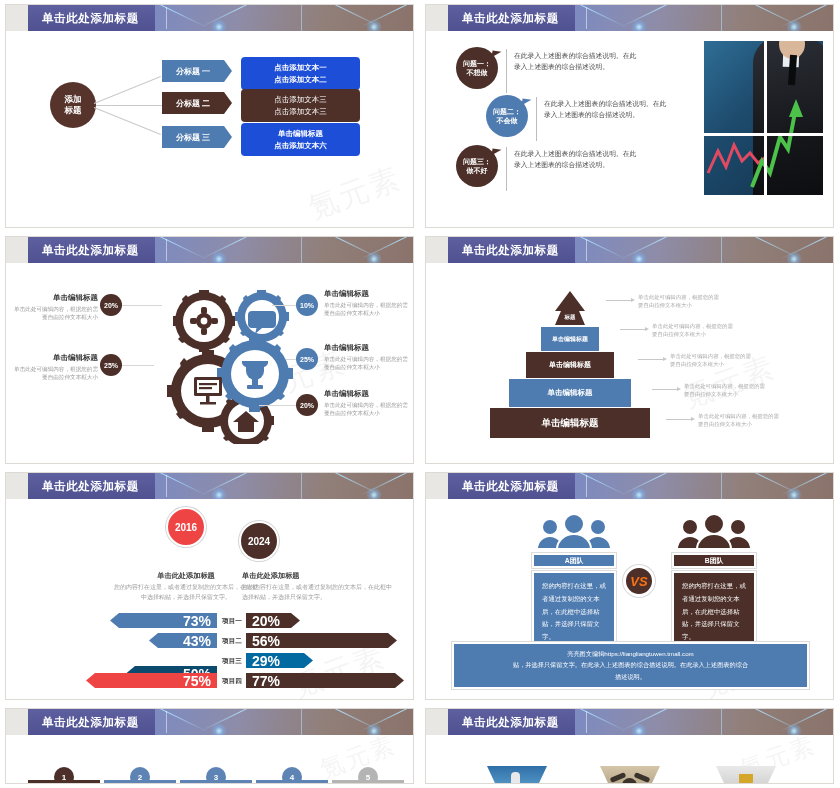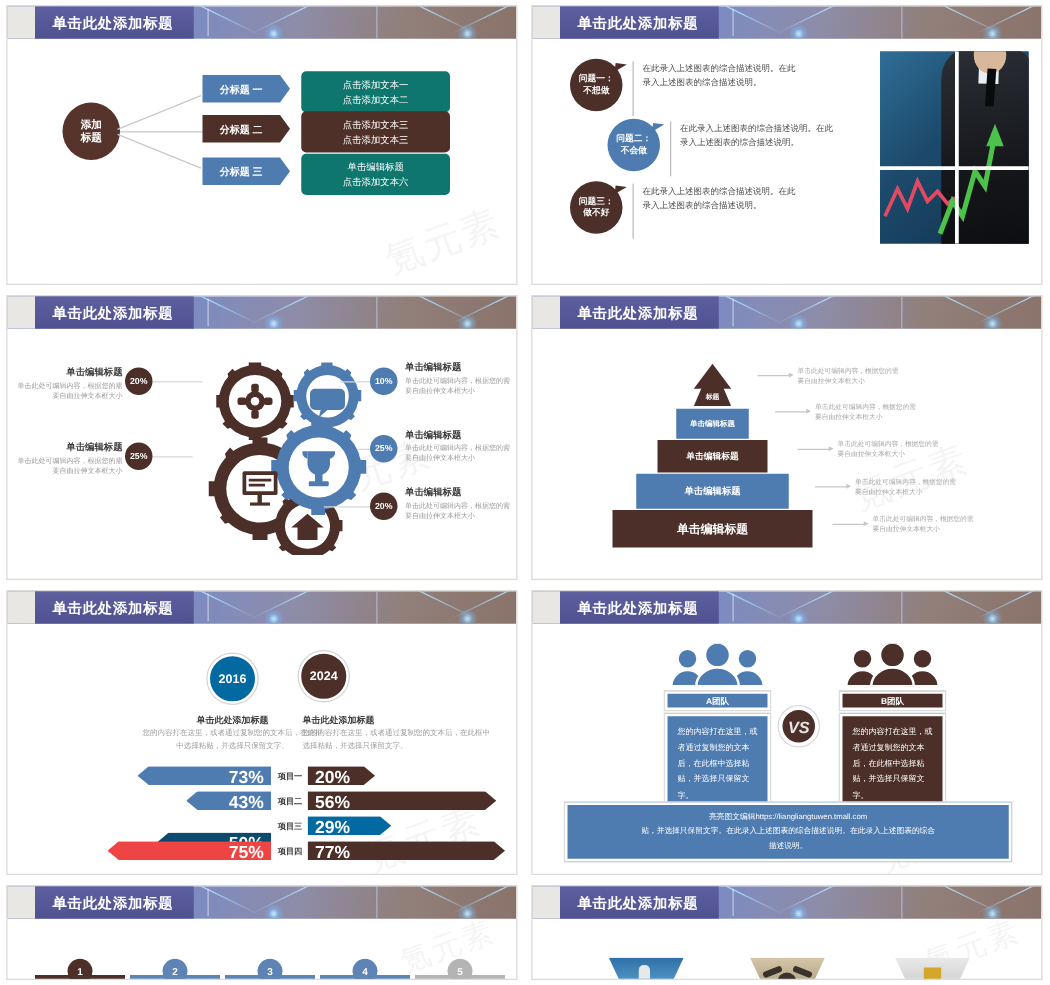--- a/index.html
+++ b/index.html
@@ -97,21 +97,21 @@
     content: ""; position: absolute; left: 62px; top: 0;
     border-top: 11px solid transparent; border-bottom: 11px solid transparent;
     border-left: 8px solid currentColor;
   }
   .mm-panel {
     position: absolute; left: 79px; top: 0; width: 119px; height: 33px;
     border-radius: 4px; color: #fff;
     display: flex; flex-direction: column; align-items: center; justify-content: center;
     font-size: 7.5px; line-height: 1.55;
   }
-  .c-blue { background: #0f766e; }
+  .c-blue { background: #1d4ed8; font-weight: bold; }
   .c-brown { background: #4f3029; }
   .t-blue { background: #4e7bb0; color: #4e7bb0; }
   .t-brown { background: #4f3029; color: #4f3029; }
   .mm-tab span, .mm-panel span { color: #fff; position: relative; z-index: 2; }
   
   .q-item { position: absolute; display: flex; align-items: flex-start; }
   .q-bubble {
     position: relative; width: 42px; height: 42px; border-radius: 50%;
     color: #fff; display: flex; flex-direction: column;
     align-items: center; justify-content: center;
@@ -201,21 +201,21 @@
     border: 2px solid #fff; box-shadow: 0 0 0 1px #dcdcdc;
   }
   .team-body {
     margin-top: 3px; padding: 7px 8px; color: #fff;
     font-size: 6.4px; line-height: 2.0;
     border: 2px solid #fff; box-shadow: 0 0 0 1px #dcdcdc; height: 79px;
   }
   .vs-badge {
     position: absolute; left: 189px; top: 62px;
     width: 32px; height: 32px; border-radius: 50%;
-    background: #4b2f28; color: #e5e5e5;
+    background: #4b2f28; color: #f97316;
     display: flex; align-items: center; justify-content: center;
     font-size: 13px; font-style: italic; font-weight: bold;
     border: 3px solid #fff; box-shadow: 0 0 0 1px #d8d8d8;
     z-index: 5;
   }
   .foot-note {
     position: absolute; left: 18px; right: 18px; bottom: 5px;
     background: #4e7bb0; color: #fff; font-size: 6.2px; line-height: 1.9;
     text-align: center; padding: 4px 10px;
     border: 2px solid #fff; box-shadow: 0 0 0 1px #dcdcdc;
@@ -597,21 +597,21 @@
         <div class="ray" style="left:350px;top:2px;width:90px;transform:rotate(-26deg)"></div>
         <div class="flare" style="left:205px;top:14px"></div>
         <div class="flare" style="left:360px;top:14px"></div>
         <div class="banner-edge-l"></div>
         <div class="banner-title">单击此处添加标题</div>
         <div class="banner-sep"></div>
       </div>
       <div class="body">
         <span class="wm" style="right:20px;bottom:2px">氪元素</span>
 
-        <div class="yr-circle" style="left:152px;top:20px;background:#0369a1;box-shadow:0 0 0 1px #d4d4d4">
+        <div class="yr-circle" style="left:152px;top:4px;background:#ef4444;box-shadow:0 0 0 1px #d4d4d4">
           <span>2016</span>
         </div>
         <div class="yr-circle" style="left:225px;top:18px;background:#4b2f28;box-shadow:0 0 0 1px #d4d4d4">
           <span>2024</span>
         </div>
 
         <div class="yr-head" style="left:102px;top:68px">单击此处添加标题</div>
         <div class="yr-desc" style="left:99px;top:79px">您的内容打在这里，或者通过复制您的文本后，在此框中选择粘贴，并选择只保留文字。</div>
 
         <div class="yr-head" style="left:228px;top:68px;text-align:left;width:150px">单击此处添加标题</div>

